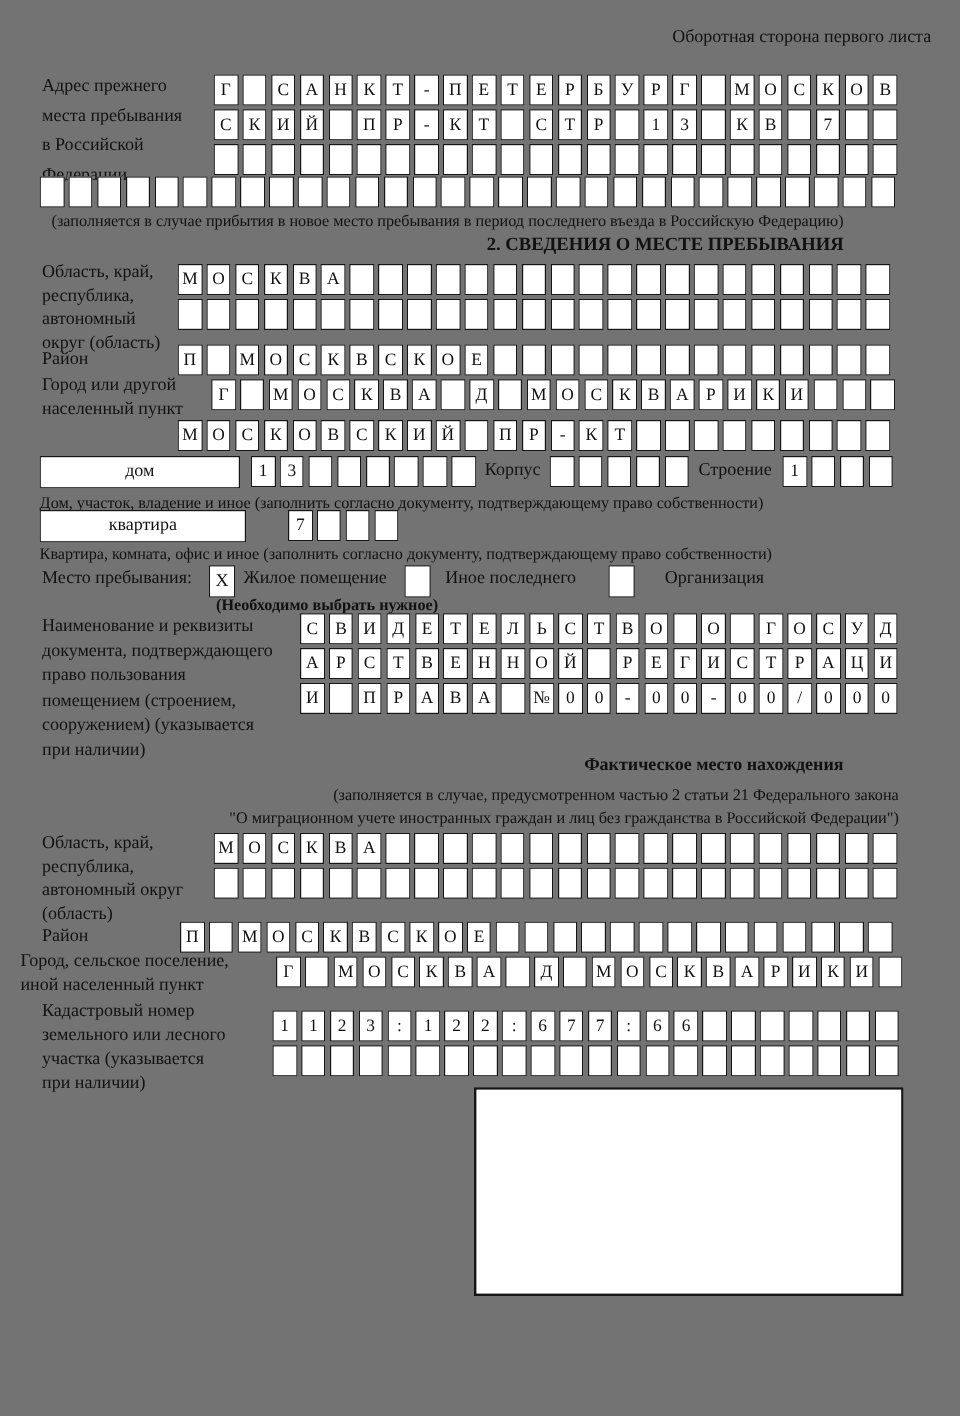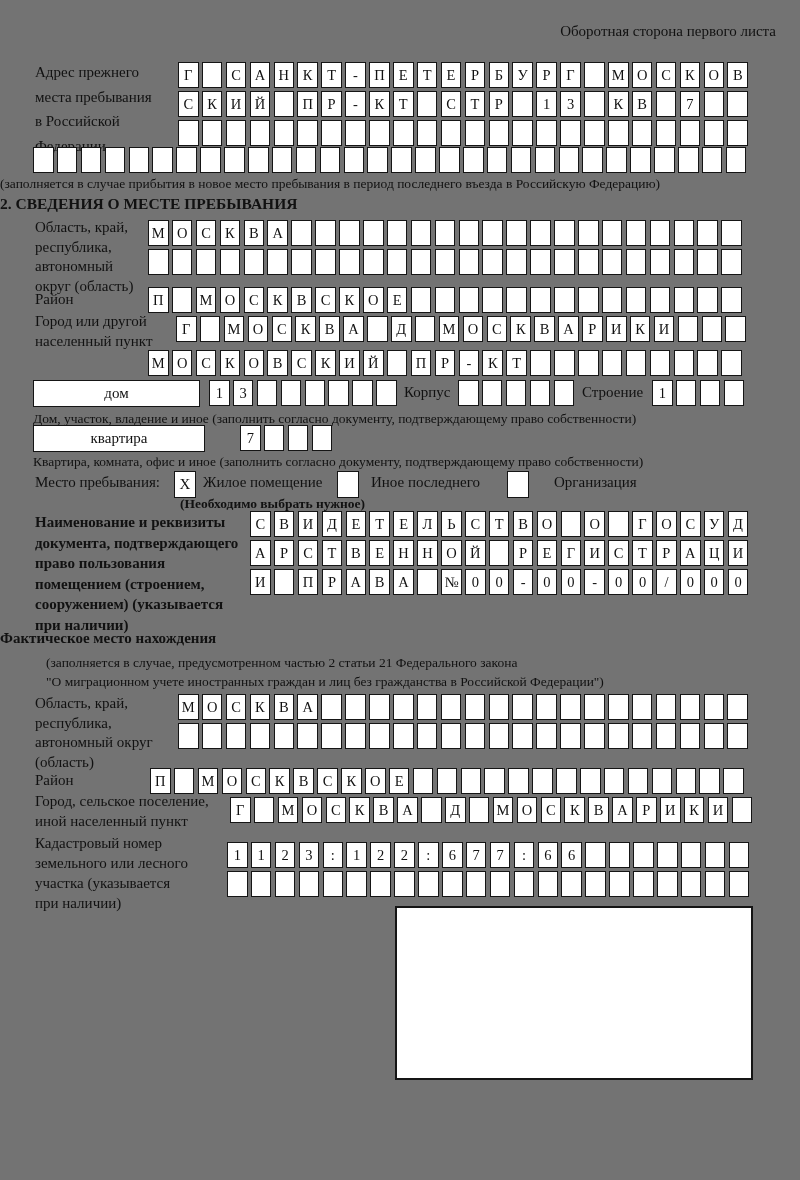--- a/index.html
+++ b/index.html
@@ -5,21 +5,21 @@
   html,body{margin:0;padding:0;background:#fff;}
   #page{
     position:relative;width:800px;height:1180px;background:#737373;
     font-family:"Liberation Serif","DejaVu Serif",serif;color:#111;
     overflow:hidden;
   }
   .abs{position:absolute;}
   .lbl{font-size:15px;line-height:19.5px;white-space:pre-line;}
   .lbl24{font-size:15px;line-height:24.5px;white-space:pre-line;}
   .caption{font-size:13.5px;line-height:17px;}
-  .center{text-align:left;width:703px;left:0;}
+  .center{text-align:right;width:703px;left:0;}
   .bold{font-weight:bold;}
   .boxrow{position:absolute;display:flex;gap:3.4px;}
   .cell{
     width:20.5px;height:26px;flex:none;box-sizing:border-box;
     border:1.6px solid #151515;display:flex;align-items:center;justify-content:center;
     font-size:14.5px;font-family:"Liberation Serif","DejaVu Serif",serif;
     background:#fff;
   }
   .bigbox{
     position:absolute;box-sizing:border-box;border:1.6px solid #151515;
@@ -340,21 +340,21 @@
 
   <div class="abs lbl" style="left:35px;top:473px;">Место пребывания:</div>
   <div class="abs cell cb" style="left:174px;top:471px;">X</div>
   <div class="abs lbl" style="left:203px;top:473px;">Жилое помещение</div>
   <div class="abs cell cb" style="left:337px;top:471px;"></div>
   <div class="abs lbl" style="left:371px;top:473px;">Иное последнего</div>
   <div class="abs cell cb" style="left:507px;top:471px;"></div>
   <div class="abs lbl" style="left:554px;top:473px;">Организация</div>
   <div class="abs caption" style="left:180px;top:495px;width:310px;text-align:left;font-weight:bold;">(Необходимо выбрать нужное)</div>
 
-  <div class="abs lbl" style="left:35px;top:512px;line-height:20.5px;font-weight:bold;">Наименование и реквизиты
+  <div class="abs lbl" style="left:35px;top:512px;line-height:20.5px;">Наименование и реквизиты
 документа, подтверждающего
 право пользования
 помещением (строением,
 сооружением) (указывается
 при наличии)</div>
   <div class="boxrow" style="left:250px;top:511px;">
       <div class="cell">С</div>
       <div class="cell">В</div>
       <div class="cell">И</div>
       <div class="cell">Д</div>
@@ -506,21 +506,21 @@
       <div class="cell"></div>
       <div class="cell"></div>
       <div class="cell"></div>
       <div class="cell"></div>
       <div class="cell"></div>
       <div class="cell"></div>
       <div class="cell"></div>
       <div class="cell"></div>
     </div>
 
-  <div class="abs lbl" style="left:35px;top:792px;">Город, сельское поселение,
+  <div class="abs lbl" style="left:17px;top:792px;">Город, сельское поселение,
 иной населенный пункт</div>
   <div class="boxrow" style="left:230px;top:797px;">
       <div class="cell">Г</div>
       <div class="cell"></div>
       <div class="cell">М</div>
       <div class="cell">О</div>
       <div class="cell">С</div>
       <div class="cell">К</div>
       <div class="cell">В</div>
       <div class="cell">А</div>

